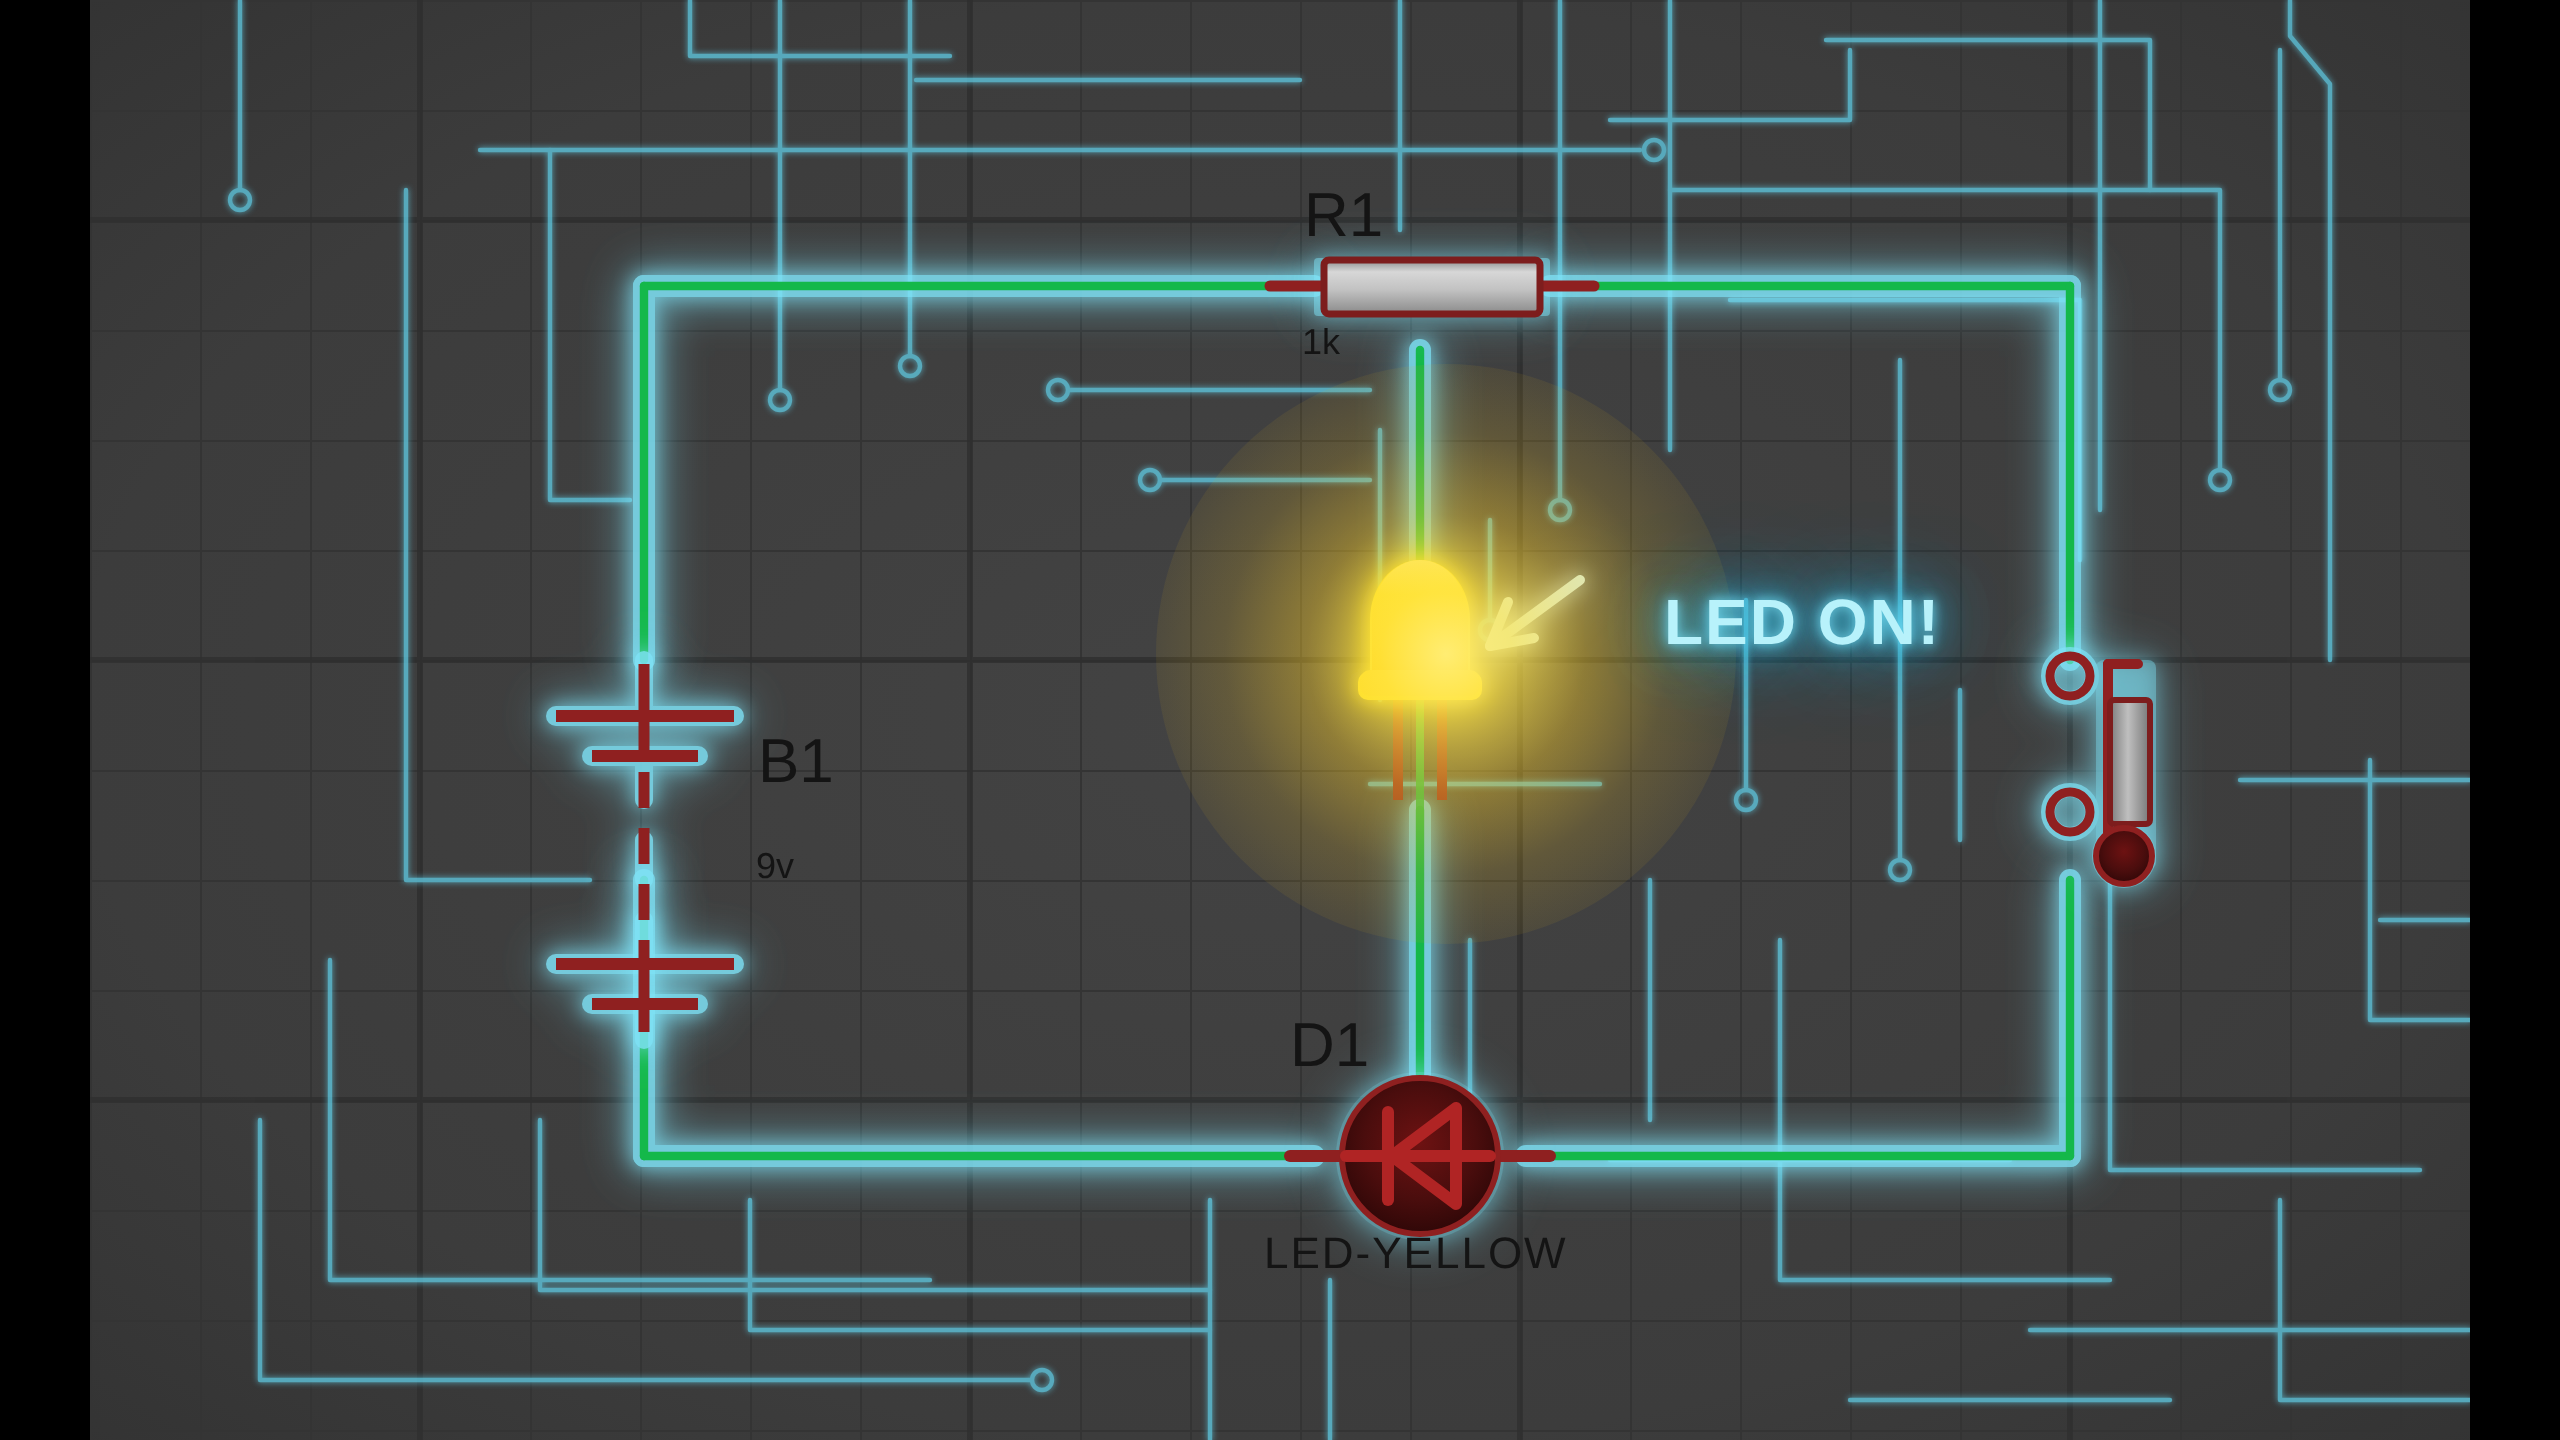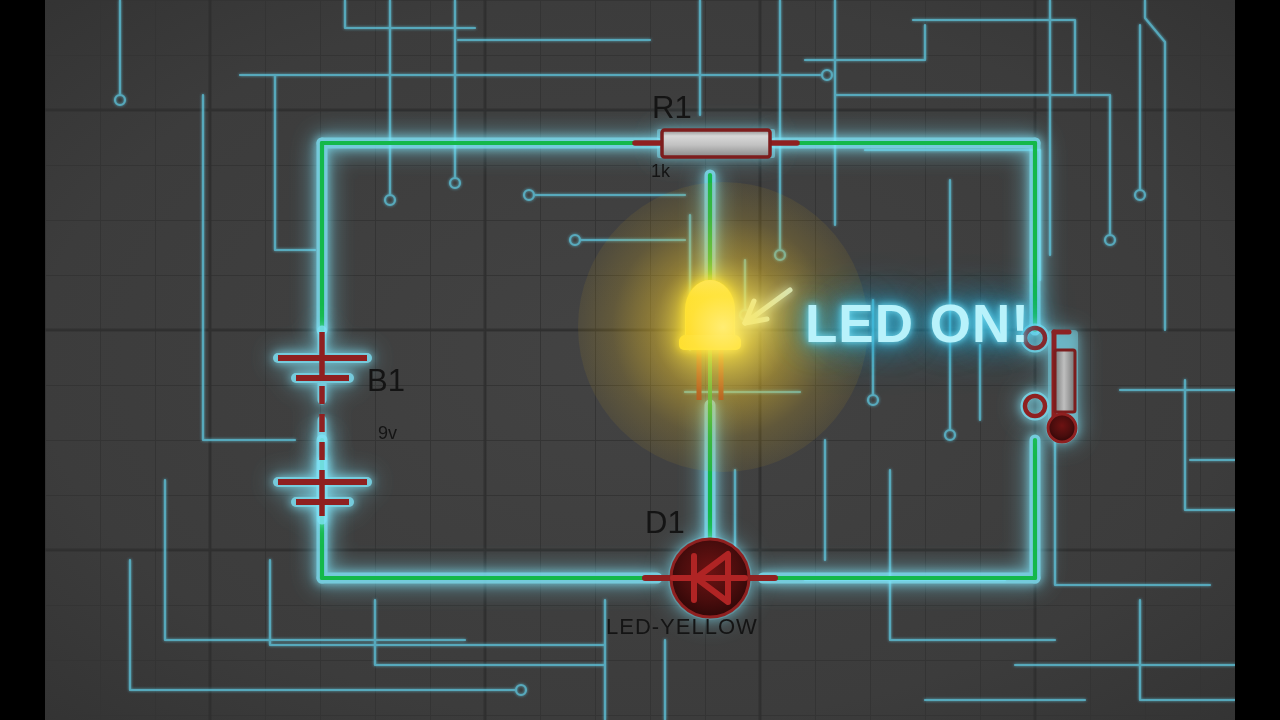--- a/index.html
+++ b/index.html
@@ -7,21 +7,21 @@
   #stage{position:relative;width:1160px;height:720px;background:#000;}
   #canvas-area{position:absolute;left:45px;top:0;width:1190px;height:720px;overflow:hidden;background:#3d3d3d;}
   .letterbox{position:absolute;top:0;height:720px;background:#000;}
   #lb-left{left:0;width:45px;}
   #lb-right{left:1235px;width:45px;}
   svg{display:block;}
   .lbl{position:absolute;color:#141414;font-family:"Liberation Sans",sans-serif;white-space:nowrap;}
   .lbl-big{font-size:31px;letter-spacing:0px;}
   .lbl-sm{font-size:18px;}
   .lbl-mid{font-size:22px;letter-spacing:1px;}
-  #led-on-text{position:absolute;left:760px;top:293px;font-size:53px;font-weight:bold;
+  #led-on-text{position:absolute;left:787px;top:293px;font-size:32px;font-weight:bold;
     color:#b8f2fb;letter-spacing:1px;
     text-shadow:0 0 6px #6fd8ef,0 0 14px #3fc6ea,0 0 30px #25b4e0,0 0 48px #1aa0d0;
     font-family:"Liberation Sans",sans-serif;}
   #led-halo{position:absolute;left:533px;top:182px;width:290px;height:290px;border-radius:50%;
     background:radial-gradient(circle,rgba(255,238,120,0.95) 0%,rgba(255,226,70,0.72) 16%,
       rgba(250,205,40,0.42) 34%,rgba(225,180,30,0.20) 54%,rgba(200,160,25,0.07) 74%,rgba(180,140,20,0) 100%);
     pointer-events:none;}
 </style>
 </head>
 <body>
@@ -252,25 +252,25 @@
         <path d="M745 290 L700 323" stroke="#d4f7ff" stroke-width="5" stroke-linecap="round" fill="none"></path>
         <path d="M700 323 L722 319 M700 323 L709 301" stroke="#d4f7ff" stroke-width="5" stroke-linecap="round" fill="none"></path>
       </g>
     </svg>
 
     <div id="led-halo"></div>
 
     <div class="lbl lbl-big" style="left:607px;top:90px;">R1</div>
     <div class="lbl lbl-sm" style="left:606px;top:161px;">1k</div>
 
-    <div class="lbl lbl-big" style="left:322px;top:363px;text-align:center;">B1</div>
+    <div class="lbl lbl-big" style="left:334px;top:363px;text-align:center;">B1</div>
     <div class="lbl lbl-sm" style="left:333px;top:398px;margin-top:25px;">9v</div>
 
     <div class="lbl lbl-big" style="left:600px;top:505px;text-align:center;">D1</div>
-    <div class="lbl lbl-mid" style="left:561px;top:614px;">LED-YELLOW</div>
+    <div class="lbl lbl-mid" style="left:587px;top:614px;">LED-YELLOW</div>
 
     <div id="led-on-text">LED ON!</div>
 
   </div>
 
   <div class="letterbox" id="lb-left"></div>
   <div class="letterbox" id="lb-right"></div>
 </div>
 
 </body></html>

